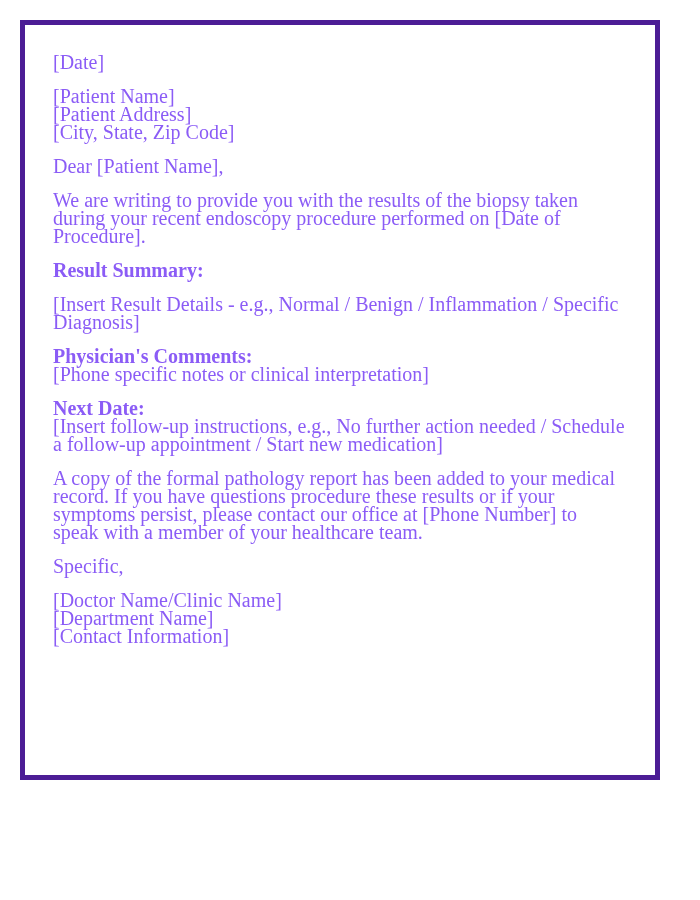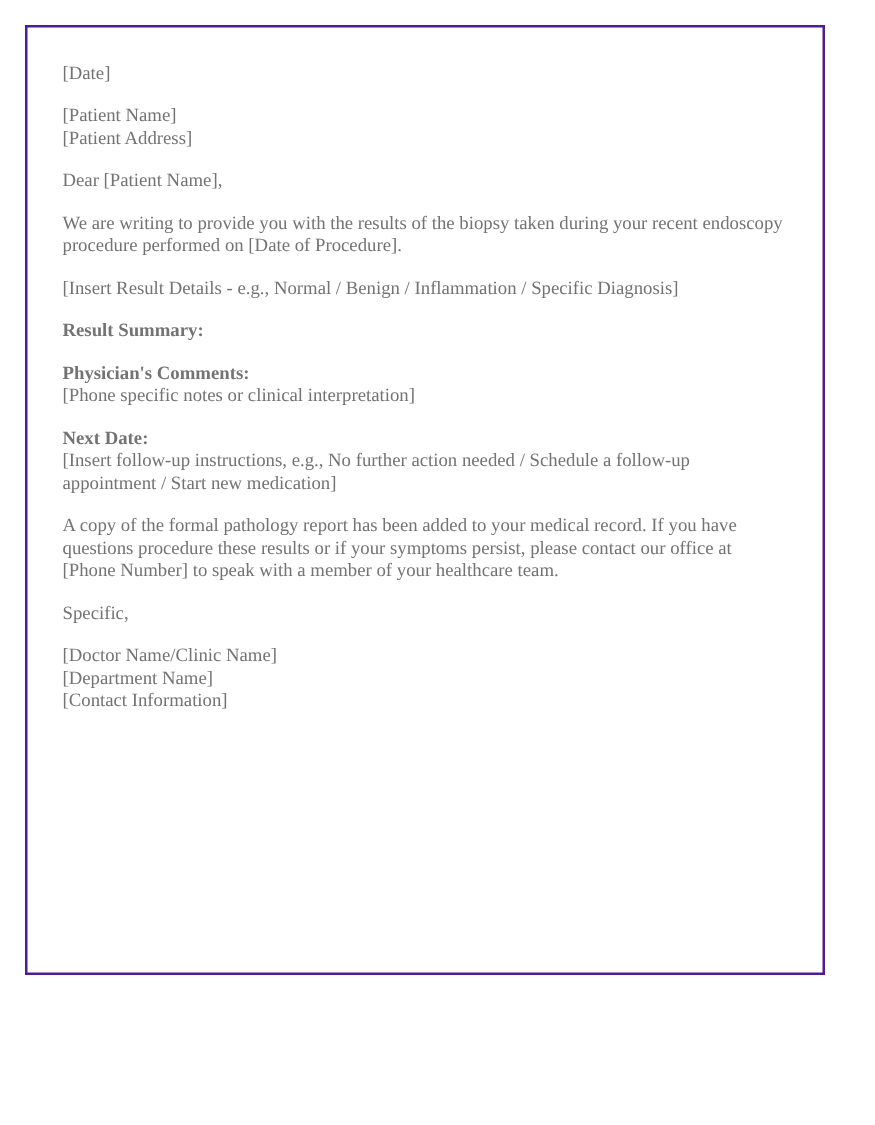--- a/index.html
+++ b/index.html
@@ -1,51 +1,52 @@
 <!DOCTYPE html>
 <html><head>
   <meta charset="utf-8">
   <style>
     html, body { margin: 0; padding: 0; background: #ffffff; }
     body { width: 700px; height: 900px; position: relative; }
     .page {
       position: absolute;
       left: 20px; top: 20px;
       width: 640px; height: 760px;
-      border: 2px solid #4c1d95;
+      border: 5px solid #4c1d95;
       box-sizing: border-box;
       padding: 28px 28px 20px 28px;
       font-family: "Liberation Serif", "DejaVu Serif", serif;
-      font-size: 15px;
+      font-size: 20px;
       line-height: 18px;
-      color: #737373;
+      color: #8b5cf6;
     }
     .block { margin: 0 0 16px 0; }
     .line { display: block; }
     .heading { font-weight: bold; display: block; }
   </style>
 </head>
 <body>
 
 <div class="page">
   <p class="block">[Date]</p>
 
   <div class="block">
     <span class="line">[Patient Name]</span>
     <span class="line">[Patient Address]</span>
+    <span class="line">[City, State, Zip Code]</span>
   </div>
 
   <p class="block">Dear [Patient Name],</p>
 
   <p class="block">We are writing to provide you with the results of the biopsy taken during your recent endoscopy procedure performed on [Date of Procedure].</p>
 
-  <p class="block">[Insert Result Details - e.g., Normal / Benign / Inflammation / Specific Diagnosis]</p>
   <p class="block">
     <span class="heading">Result Summary:</span>
   </p>
+  <p class="block">[Insert Result Details - e.g., Normal / Benign / Inflammation / Specific Diagnosis]</p>
 
   <div class="block">
     <span class="heading">Physician's Comments:</span>
     <span class="line">[Phone specific notes or clinical interpretation]</span>
   </div>
 
   <div class="block">
     <span class="heading">Next Date:</span>
     <span class="line">[Insert follow-up instructions, e.g., No further action needed / Schedule a follow-up appointment / Start new medication]</span>
   </div>

